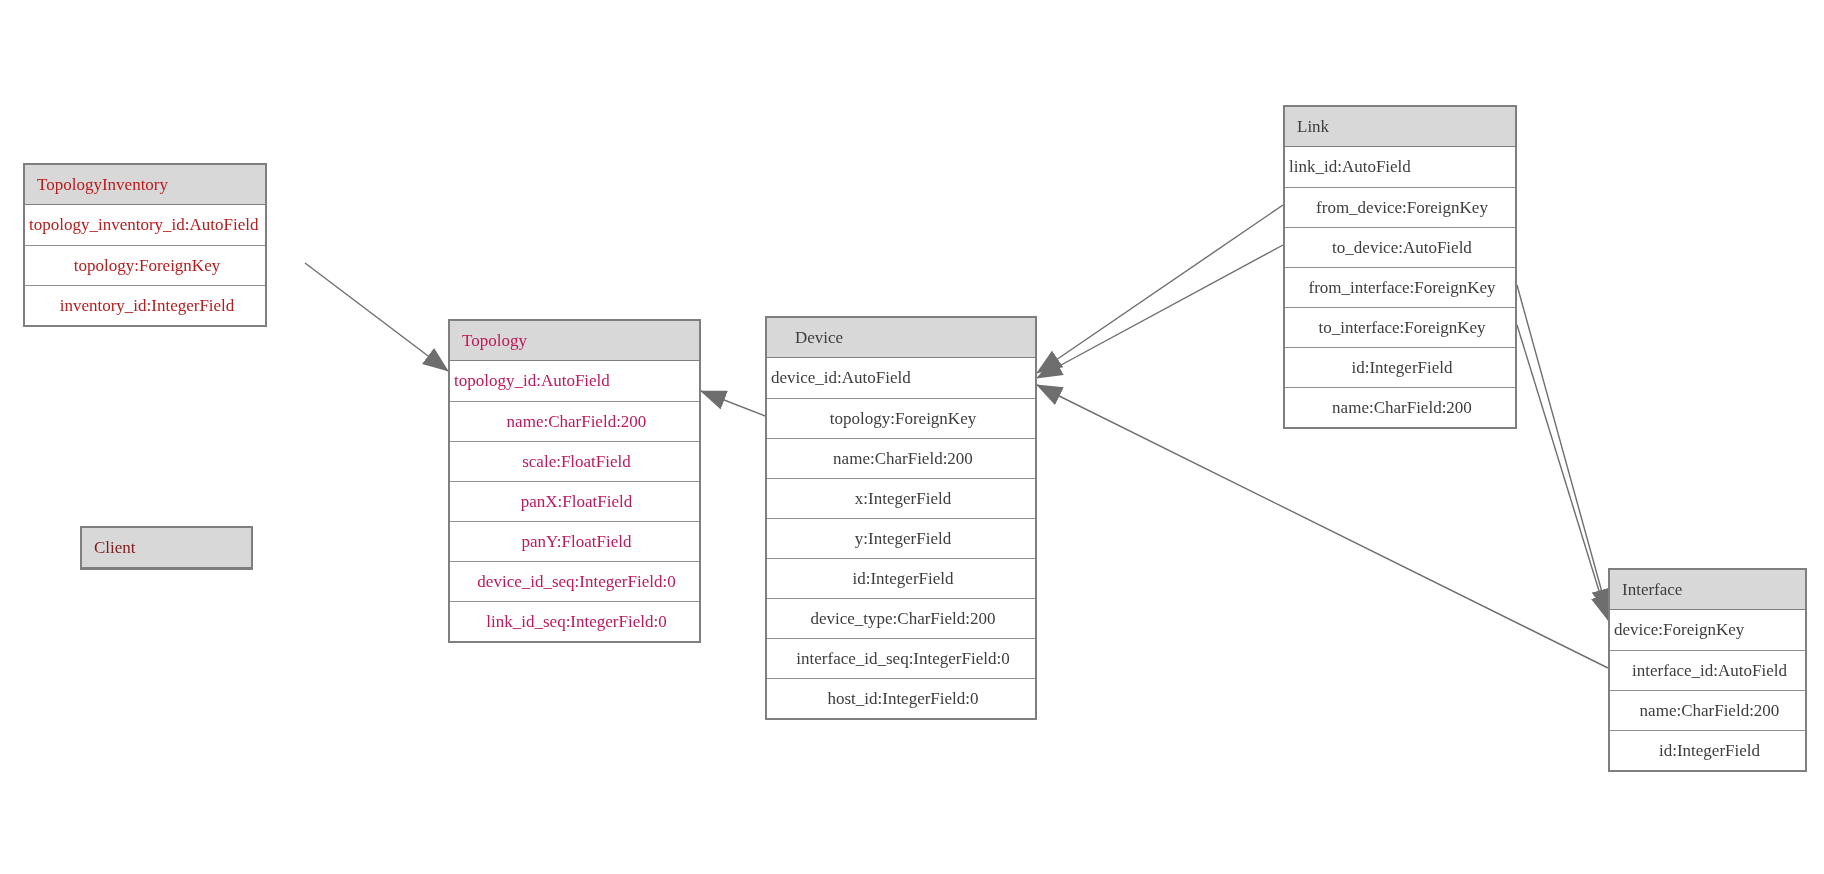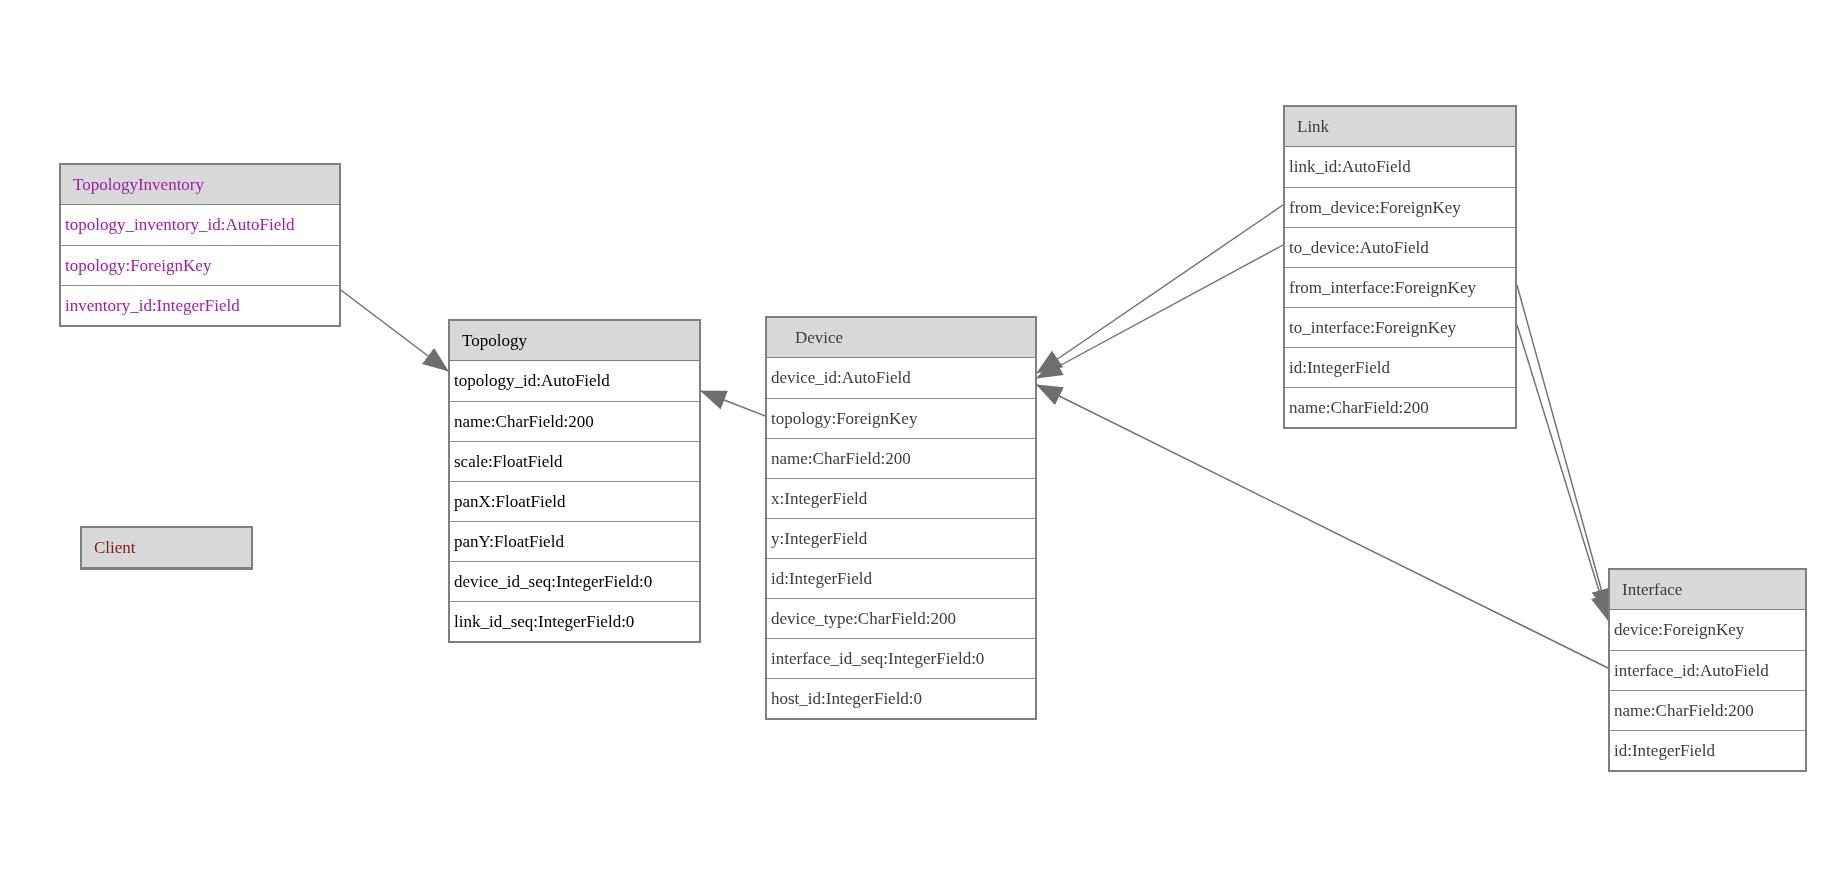--- a/index.html
+++ b/index.html
@@ -42,20 +42,21 @@
     height: 40px;
     line-height: 40px;
     padding-left: 4px;
     background: #ffffff;
     box-sizing: border-box;
     white-space: nowrap;
     overflow: hidden;
   }
   .erow + .erow {
     border-top: 1px solid #8f8f8f;
+    text-align: center;
   }
   .relline {
     stroke-width: 1.4;
     fill: none;
   }
 </style>
 </head>
 <body>
 
 <div id="canvas">
@@ -67,27 +68,27 @@
     </defs>
   <line x1="305" y1="263" x2="448" y2="371" class="relline" stroke="#6e6e6e" marker-end="url(#arrowhead)"></line>
       <line x1="765" y1="416" x2="701" y2="391" class="relline" stroke="#6e6e6e" marker-end="url(#arrowhead)"></line>
       <line x1="1283" y1="205" x2="1037" y2="373" class="relline" stroke="#6e6e6e" marker-end="url(#arrowhead)"></line>
       <line x1="1283" y1="245" x2="1037" y2="378" class="relline" stroke="#6e6e6e" marker-end="url(#arrowhead)"></line>
       <line x1="1517" y1="285" x2="1608" y2="614" class="relline" stroke="#6e6e6e" marker-end="url(#arrowhead)"></line>
       <line x1="1517" y1="325" x2="1608" y2="620" class="relline" stroke="#6e6e6e" marker-end="url(#arrowhead)"></line>
       <line x1="1608" y1="668" x2="1037" y2="385" class="relline" stroke="#6e6e6e" marker-end="url(#arrowhead)"></line>
     </svg>
   <div id="tables">
-      <div class="etable" style="left: 23px; top: 163px; width: 282px; border-color: rgb(127, 127, 127); color: #a21caf; margin-left: 36px;">
+      <div class="etable" style="left: 23px; top: 163px; width: 244px; border-color: rgb(127, 127, 127); color: #b91c1c;">
         <div class="eheader" style="background: rgb(216, 216, 216);">TopologyInventory</div>
         <div class="erow">topology_inventory_id:AutoField</div>
         <div class="erow">topology:ForeignKey</div>
         <div class="erow">inventory_id:IntegerField</div>
       </div>
-      <div class="etable" style="left: 448px; top: 319px; width: 253px; border-color: rgb(127, 127, 127); color: #000000;">
+      <div class="etable" style="left: 448px; top: 319px; width: 253px; border-color: rgb(127, 127, 127); color: #be185d;">
         <div class="eheader" style="background: rgb(216, 216, 216);">Topology</div>
         <div class="erow">topology_id:AutoField</div>
         <div class="erow">name:CharField:200</div>
         <div class="erow">scale:FloatField</div>
         <div class="erow">panX:FloatField</div>
         <div class="erow">panY:FloatField</div>
         <div class="erow">device_id_seq:IntegerField:0</div>
         <div class="erow">link_id_seq:IntegerField:0</div>
       </div>
       <div class="etable" style="left: 80px; top: 526px; width: 173px; border-color: rgb(127, 127, 127); color: #7f1d1d;">

